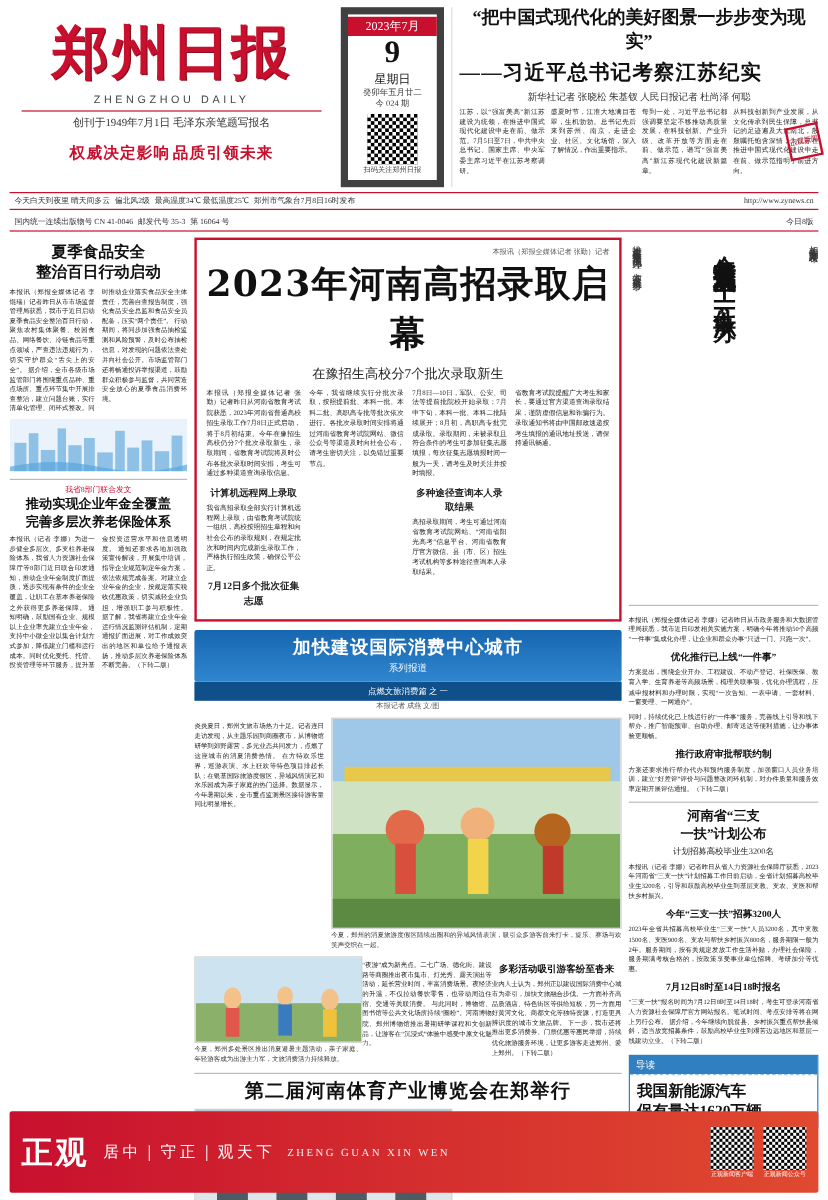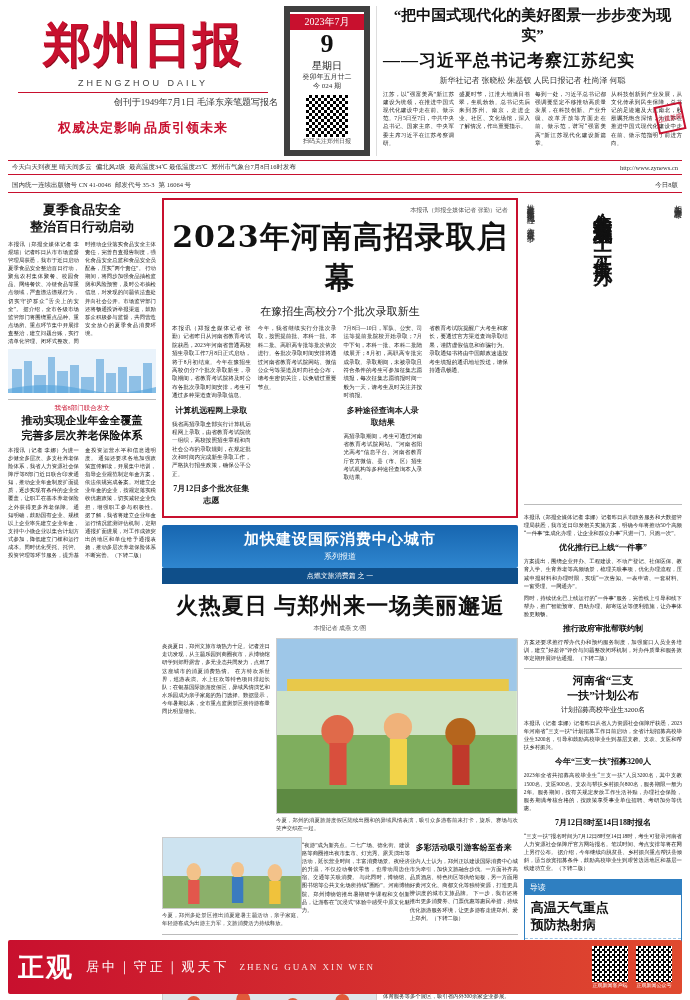--- a/index.html
+++ b/index.html
@@ -26,21 +26,21 @@
     line-height:1;
     padding-top:14px;
     text-align:center;
     text-shadow:1px 1px 0 #8d0d1f;
   }
   .paper-title-en {
     text-align:center; font-size:9px; letter-spacing:3px;
     color:#444; margin-top:10px; font-family:"Liberation Sans", sans-serif;
   }
   .mh-left .rule { border-top:1px solid #c8102e; margin:4px 10px 3px; }
-  .founded { text-align:right; font-size:9px; color:#333; }
+  .founded { text-align:center; font-size:9px; color:#333; }
   .slogan {
     margin-top:10px; display:flex; justify-content:center; gap:2px;
     font-size:13px; color:#c8102e; font-weight:bold; letter-spacing:1px;
   }
   .mh-mid { width:86px; }
   .datebox { border:6px solid #404040; text-align:center; padding:2px 0 4px; }
   .datebox .ym { background:#c8102e; color:#fff; font-size:10px; padding:1px 0; }
   .datebox .day { font-size:26px; font-weight:bold; line-height:1.1; color:#111; }
   .datebox .wk { font-size:10px; }
   .datebox .lunar { font-size:7px; color:#333; line-height:1.3; }
@@ -120,21 +120,21 @@
   .expo-title { font-size:16px; font-weight:bold; text-align:center; letter-spacing:1px; }
 
   
   .guide { border:1px solid #2f7fc1; margin-top:6px; }
   .guide-hd { background:#2f7fc1; color:#fff; font-size:8px; padding:2px 5px; }
   .guide-item { font-size:13px; font-weight:bold; padding:4px 6px; line-height:1.35; }
   .guide-sep { border-top:1px dashed #9cc4e4; }
 
   
   .footer {
-    position:absolute; left:8px; right:8px; bottom:6px; height:54px;
+    position:absolute; left:8px; right:8px; bottom:6px; height:68px;
     background:linear-gradient(90deg,#c8102e,#e04a2f);
     display:flex; align-items:center; color:#fff; padding:0 10px; border-radius:2px;
   }
   .footer .fz { font-size:26px; font-weight:bold; letter-spacing:2px; font-family:"DejaVu Serif", serif;}
   .footer .fsl { margin-left:12px; font-size:13px; letter-spacing:3px; }
   .footer .fen { margin-left:10px; font-size:9px; letter-spacing:2px; opacity:.9; }
   .footer .sp { flex:1; }
   .footer .qrs { display:flex; gap:8px; align-items:flex-end; }
   .footer .qr { width:36px; height:36px; background:repeating-conic-gradient(#000 0 25%, #fff 0 50%) 0 0/5px 5px; }
   .footer .qrlab { font-size:5px; text-align:center; color:#fff; }
@@ -281,21 +281,20 @@
           </div>
         </div>
       </div>
 
       <div style="margin-top:7px">
         <div class="banner">
           <div class="b1">加快建设国际消费中心城市</div>
           <div class="b2">系列报道</div>
         </div>
         <div class="banner-strip">点燃文旅消费篇 之 一</div>
-        <div class="feature-title">火热夏日  与郑州来一场美丽邂逅</div>
         <div class="byline">本报记者 成燕 文/图</div>
 
         <div style="display:flex; gap:6px; margin-top:5px;">
           <div style="width:108px">
             <div class="art-body">炎炎夏日，郑州文旅市场热力十足。记者连日走访发现，从主题乐园到商圈夜市，从博物馆研学到郊野露营，多元业态共同发力，点燃了这座城市的消夏消费热情。
 
 在方特欢乐世界，巡游表演、水上狂欢等特色项目排起长队；在银基国际旅游度假区，异域风情演艺和水乐园成为亲子家庭的热门选择。数据显示，今年暑期以来，全市重点监测景区接待游客量同比明显增长。</div>
           </div>
           <div style="flex:1">
             <div class="photo" style="height:176px">
@@ -411,24 +410,20 @@
         <div class="subhead">今年“三支一扶”招募3200人</div>
         <div class="art-body">2023年全省共招募高校毕业生“三支一扶”人员3200名，其中支教1500名、支医900名、支农与帮扶乡村振兴800名，服务期限一般为2年。服务期间，按有关规定发放工作生活补贴，办理社会保险，服务期满考核合格的，按政策享受事业单位招聘、考研加分等优惠。</div>
         <div class="subhead">7月12日8时至14日18时报名</div>
         <div class="art-body">“三支一扶”报名时间为7月12日8时至14日18时，考生可登录河南省人力资源社会保障厅官方网站报名。笔试时间、考点安排等将在网上另行公布。
 
 据介绍，今年继续向脱贫县、乡村振兴重点帮扶县倾斜，适当放宽招募条件，鼓励高校毕业生到艰苦边远地区和基层一线建功立业。（下转二版）</div>
       </div>
 
       <div class="guide">
         <div class="guide-hd">导读</div>
-        <div class="guide-item">
-          <div>高温天气重点</div>
-          <div>预防热射病</div>
-        </div>
         <div class="guide-sep"></div>
         <div class="guide-item">
           <div>我国新能源汽车</div>
           <div>保有量达1620万辆</div>
         </div>
       </div>
     </div>
   </div>
 
   <div class="footer">

